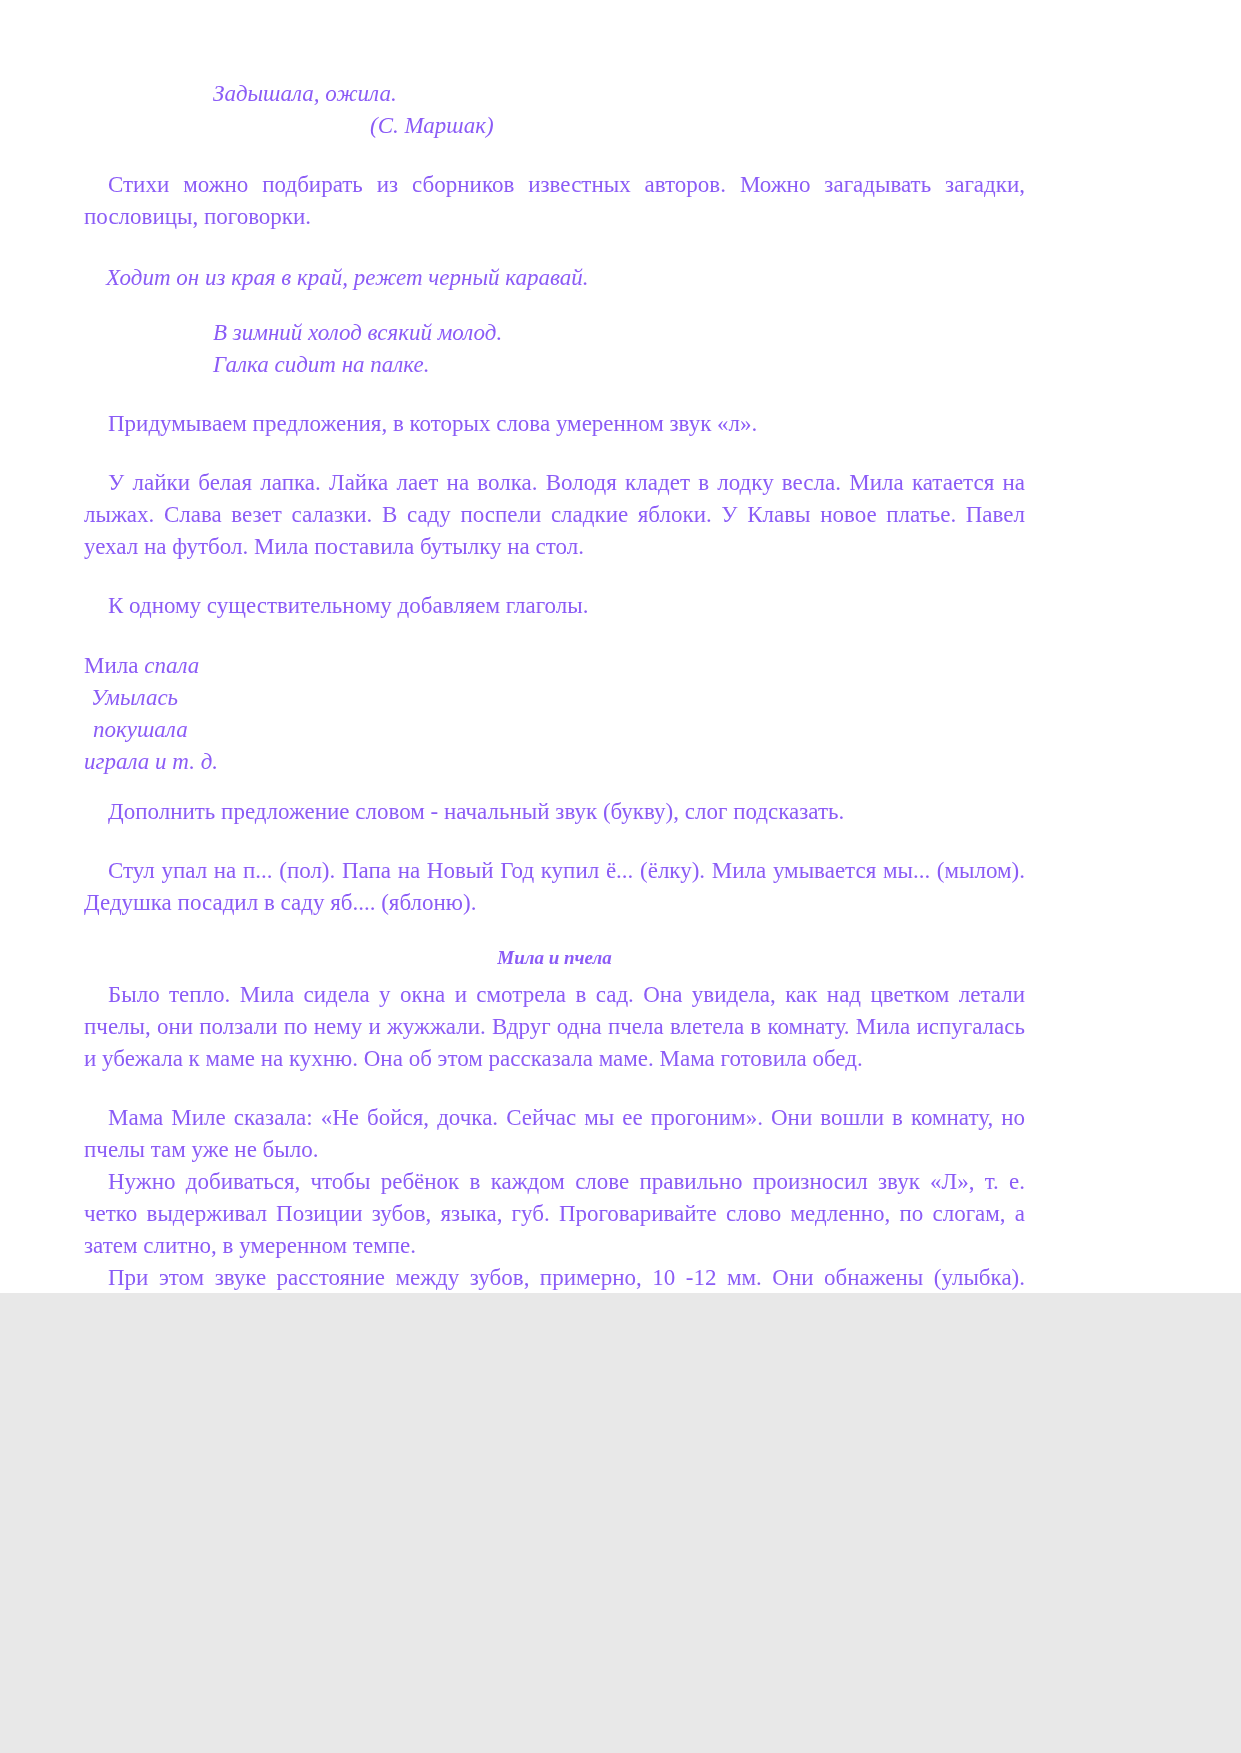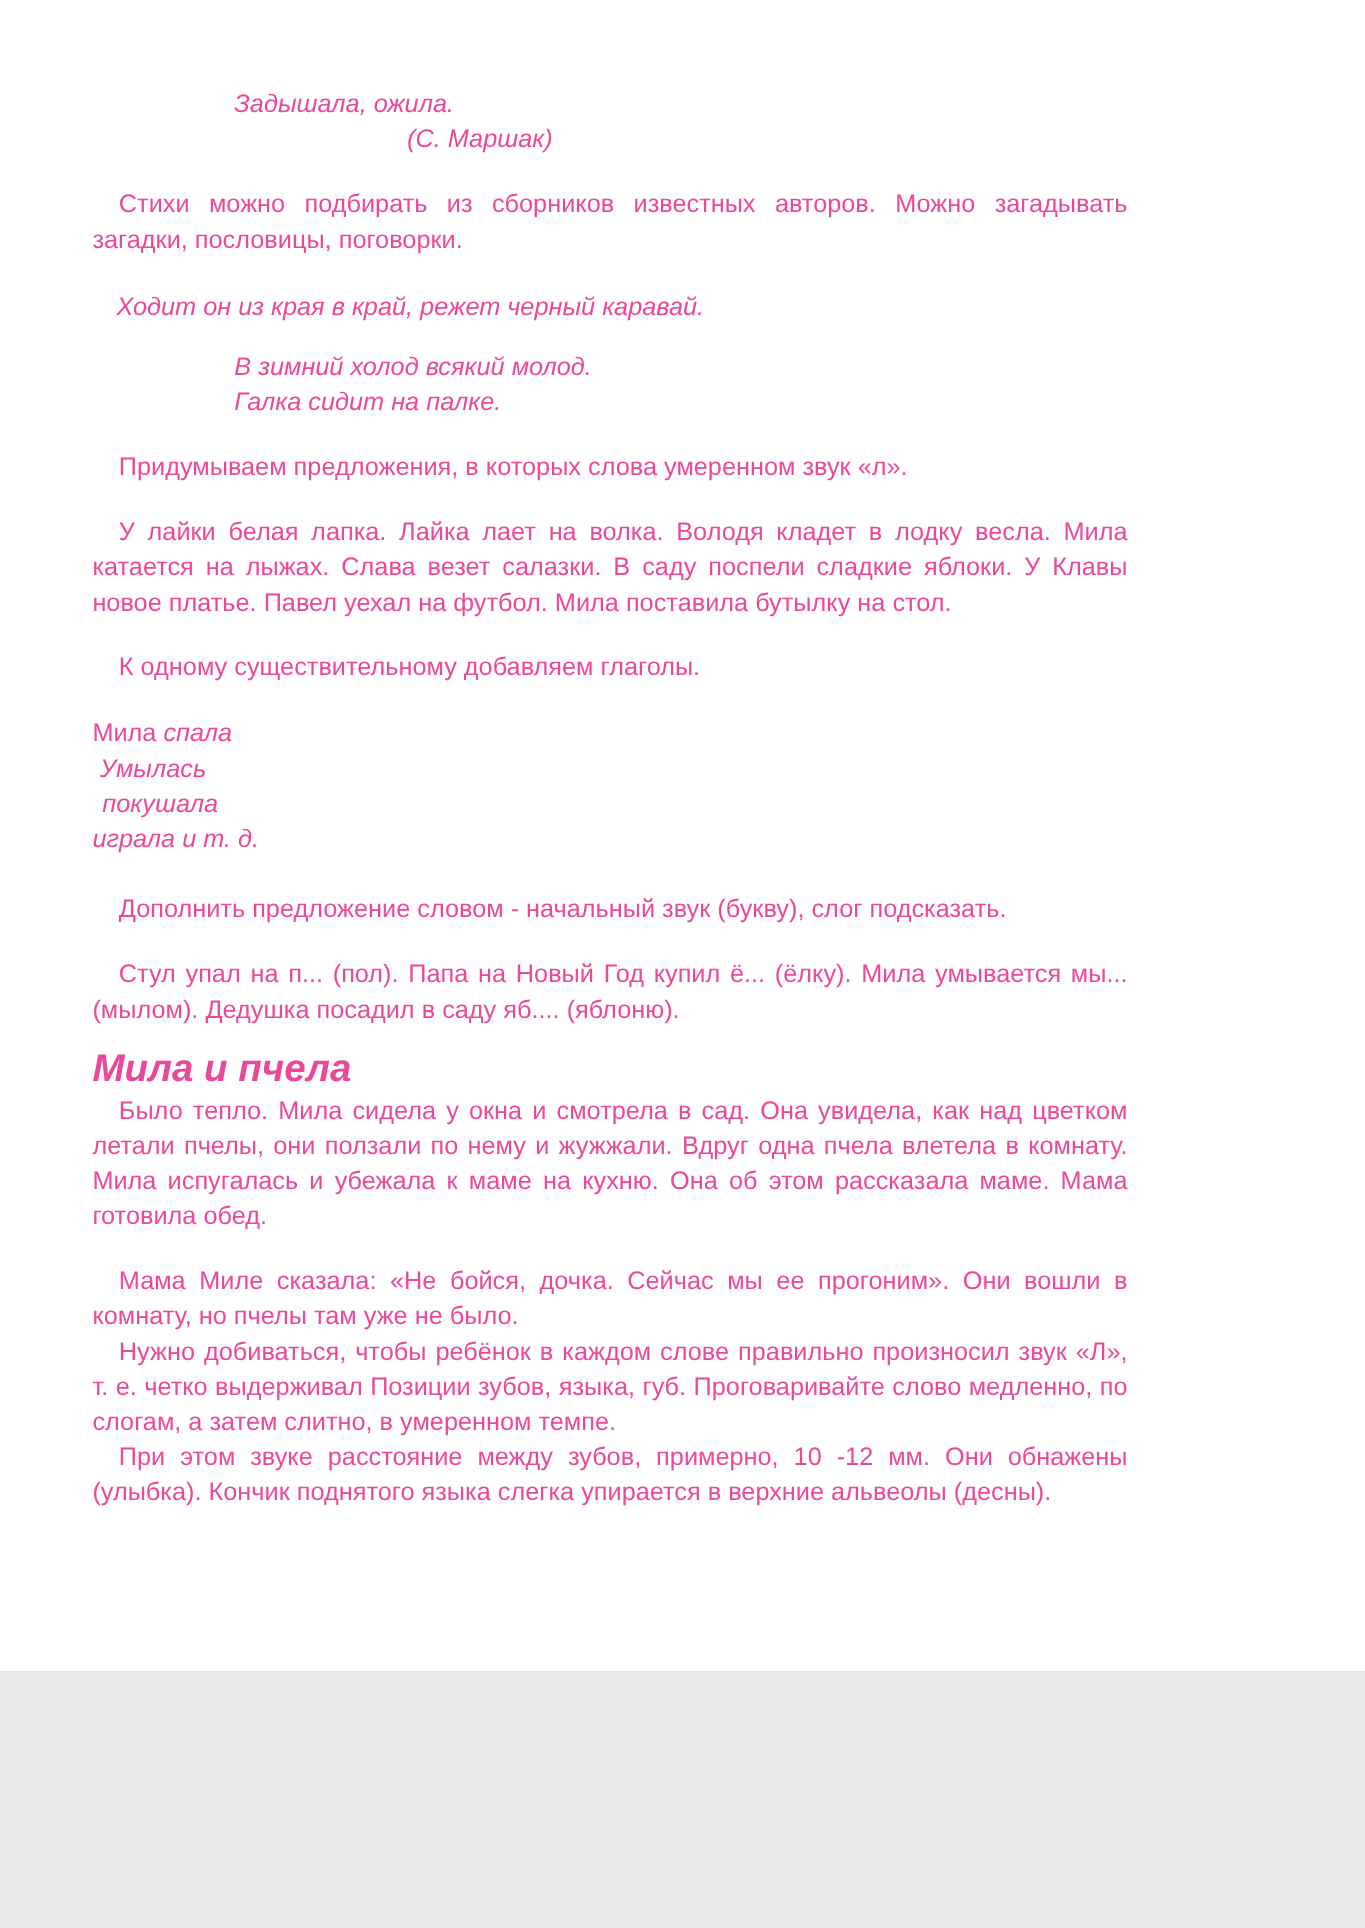--- a/index.html
+++ b/index.html
@@ -3,41 +3,41 @@
 <meta charset="utf-8">
 <style>
   html, body {
     margin: 0;
     padding: 0;
     background: #e8e8e8;
   }
   .page {
     position: relative;
     width: 1241px;
-    height: 1519px;
+    height: 1293px;
     margin: 0 auto;
     background: #ffffff;
     box-sizing: border-box;
     padding: 78px 216px 0 84px;
-    color: #ec4899;
-    font-family: Liberation Sans, sans-serif;
+    color: #8b5cf6;
+    font-family: Liberation Serif, serif;
     font-size: 23px;
     line-height: 32px;
   }
   .italic { font-style: italic; }
 
   .epigraph { margin-left: 129px; }
   .epigraph .epi-author { margin-left: 157px; }
 
   .para {
     margin: 27px 0 0 0;
     text-indent: 24px;
     text-align: justify;
   }
-  .para.gap-sm { margin-top: 32px; }
+  .para.gap-sm { margin-top: 18px; }
   .para.no-gap { margin-top: 0; }
 
   .riddle {
     margin-top: 29px;
     padding-left: 22px;
     font-style: italic;
   }
   .riddle-answer {
     text-align: center;
     font-style: italic;
@@ -50,24 +50,24 @@
   }
 
   .verb-list { margin-top: 28px; }
   .verb-list .verb-line { font-style: italic; }
   .verb-line .subject { font-style: normal; }
   .verb-line.sp1 { padding-left: 7px; }
   .verb-line.sp2 { padding-left: 9px; }
 
   .section-title {
     margin: 20px 0 2px 0;
-    text-align: left;
+    text-align: center;
     font-weight: bold;
     font-style: italic;
-    font-size: 35px;
+    font-size: 19px;
     line-height: 38px;
   }
 </style>
 </head>
 <body>
 
 <div class="page">
 
   <div class="epigraph">
     <div class="italic">Задышала, ожила.</div>

